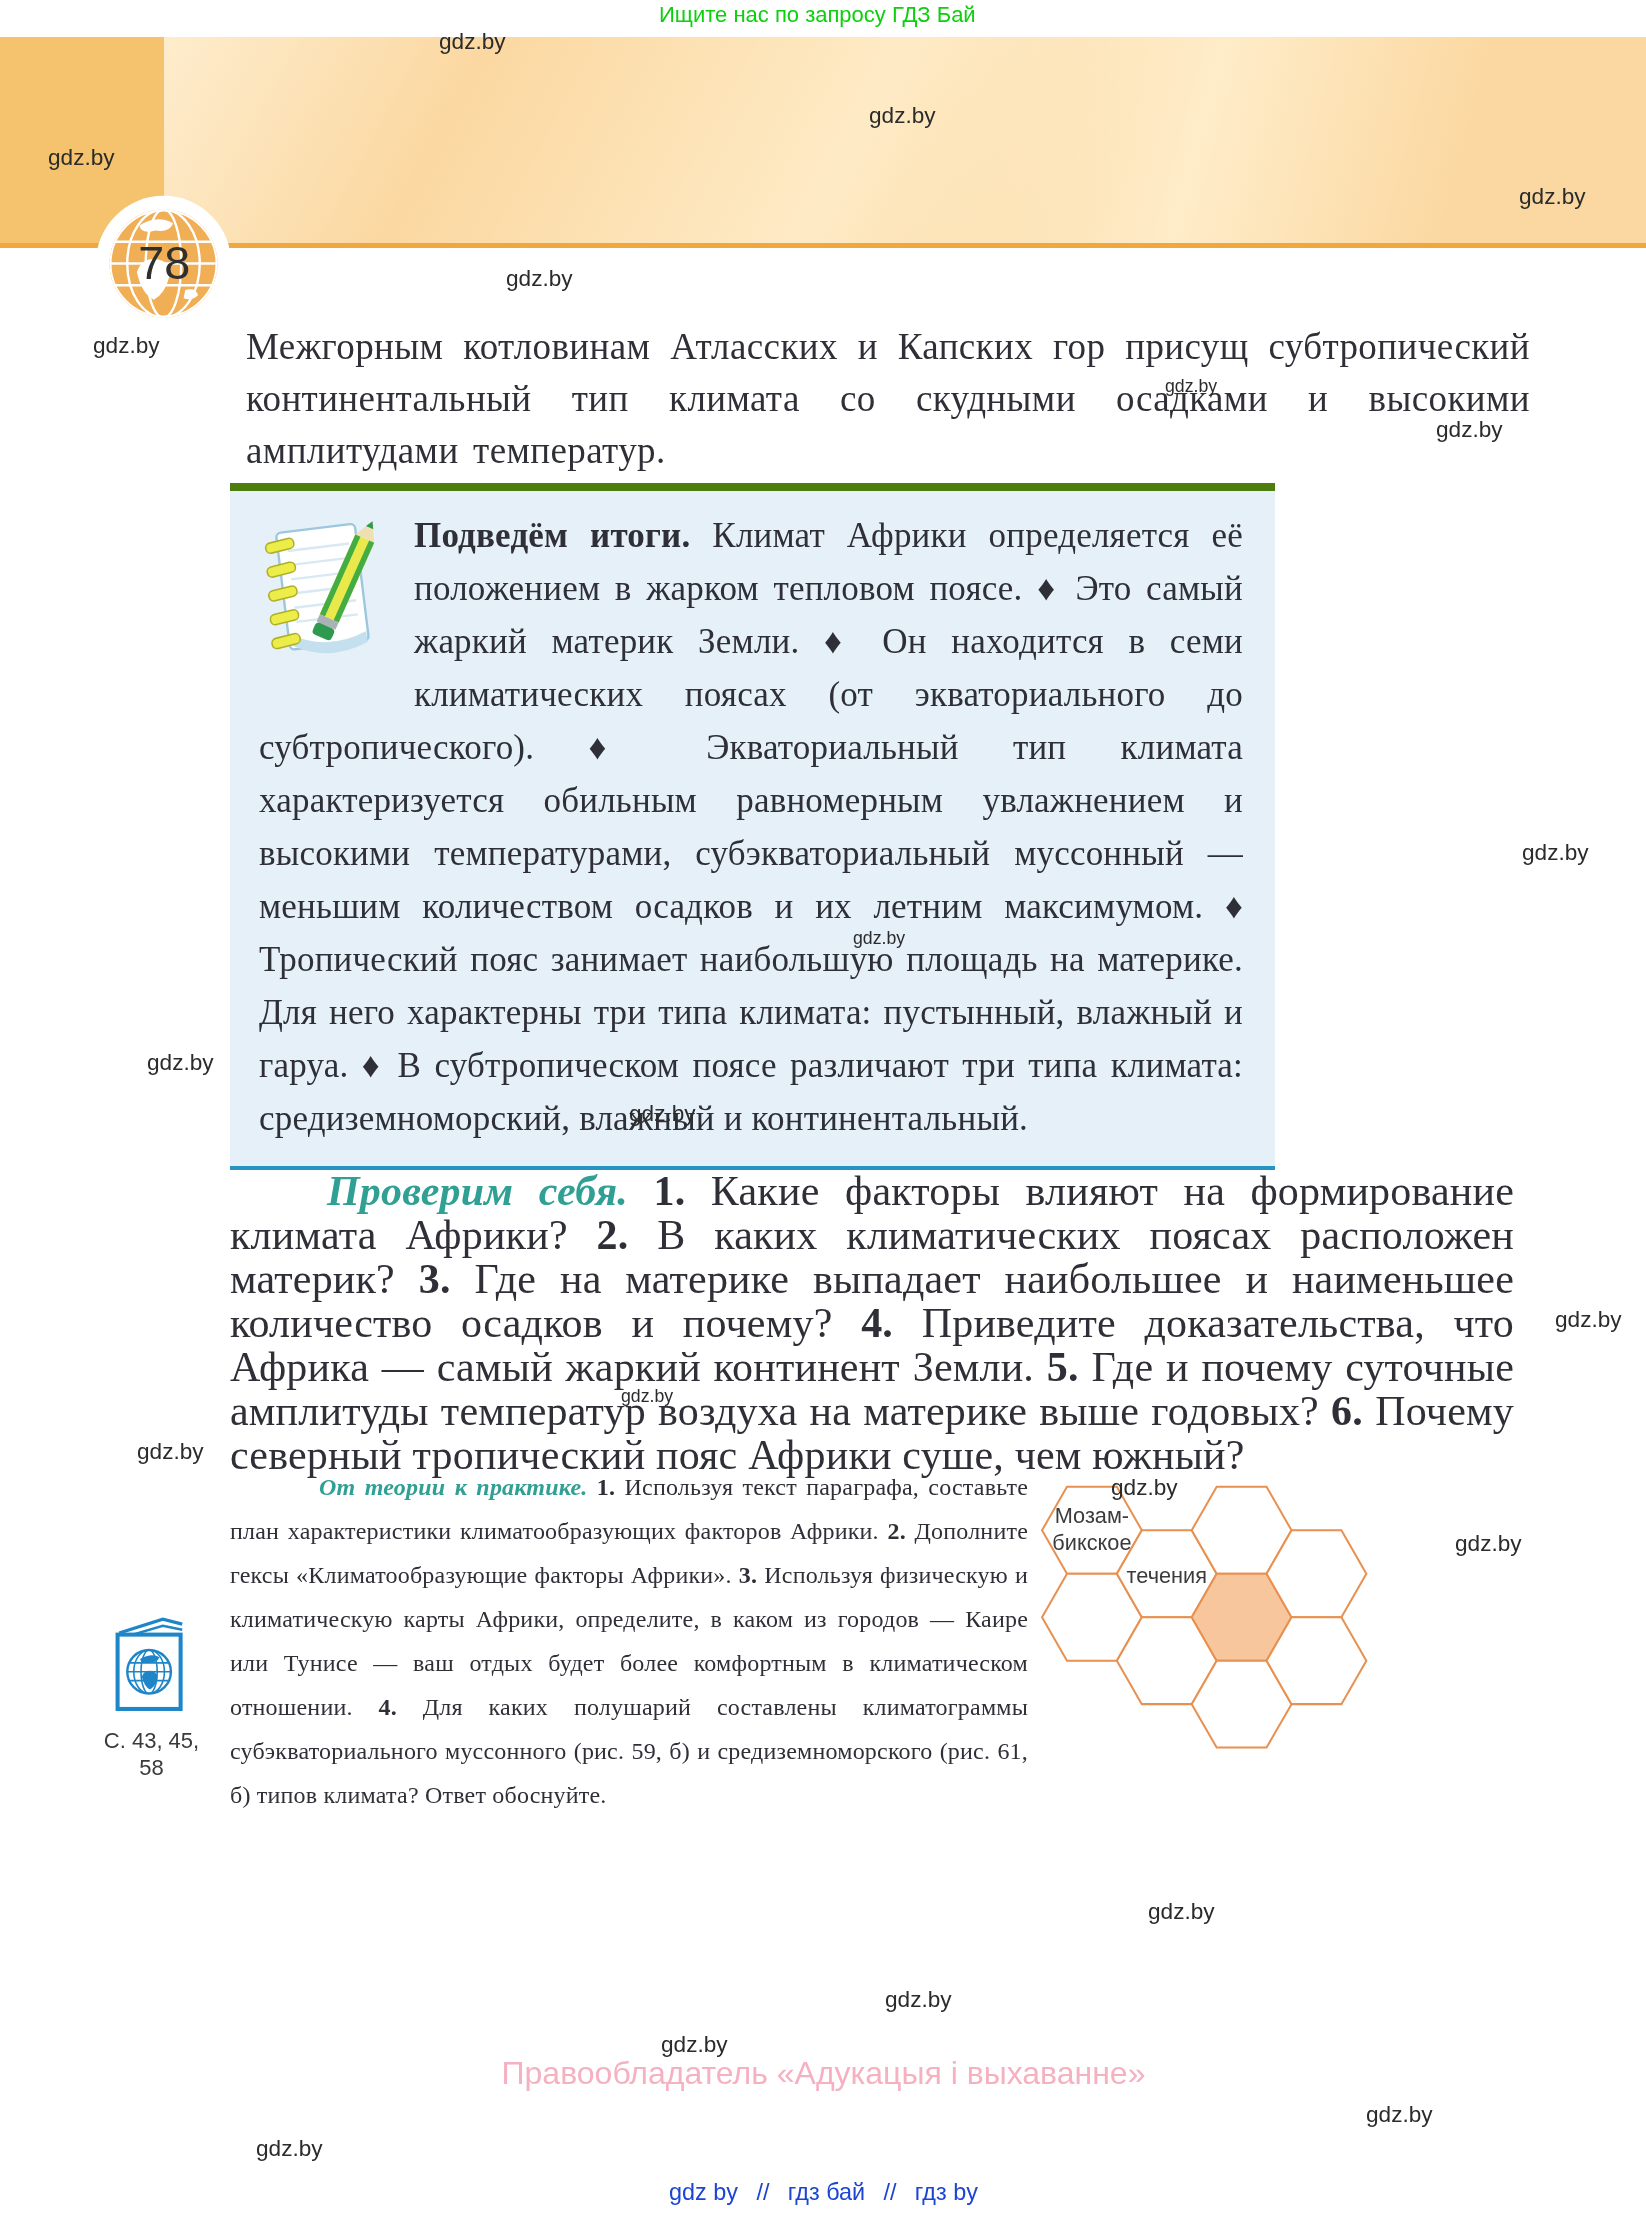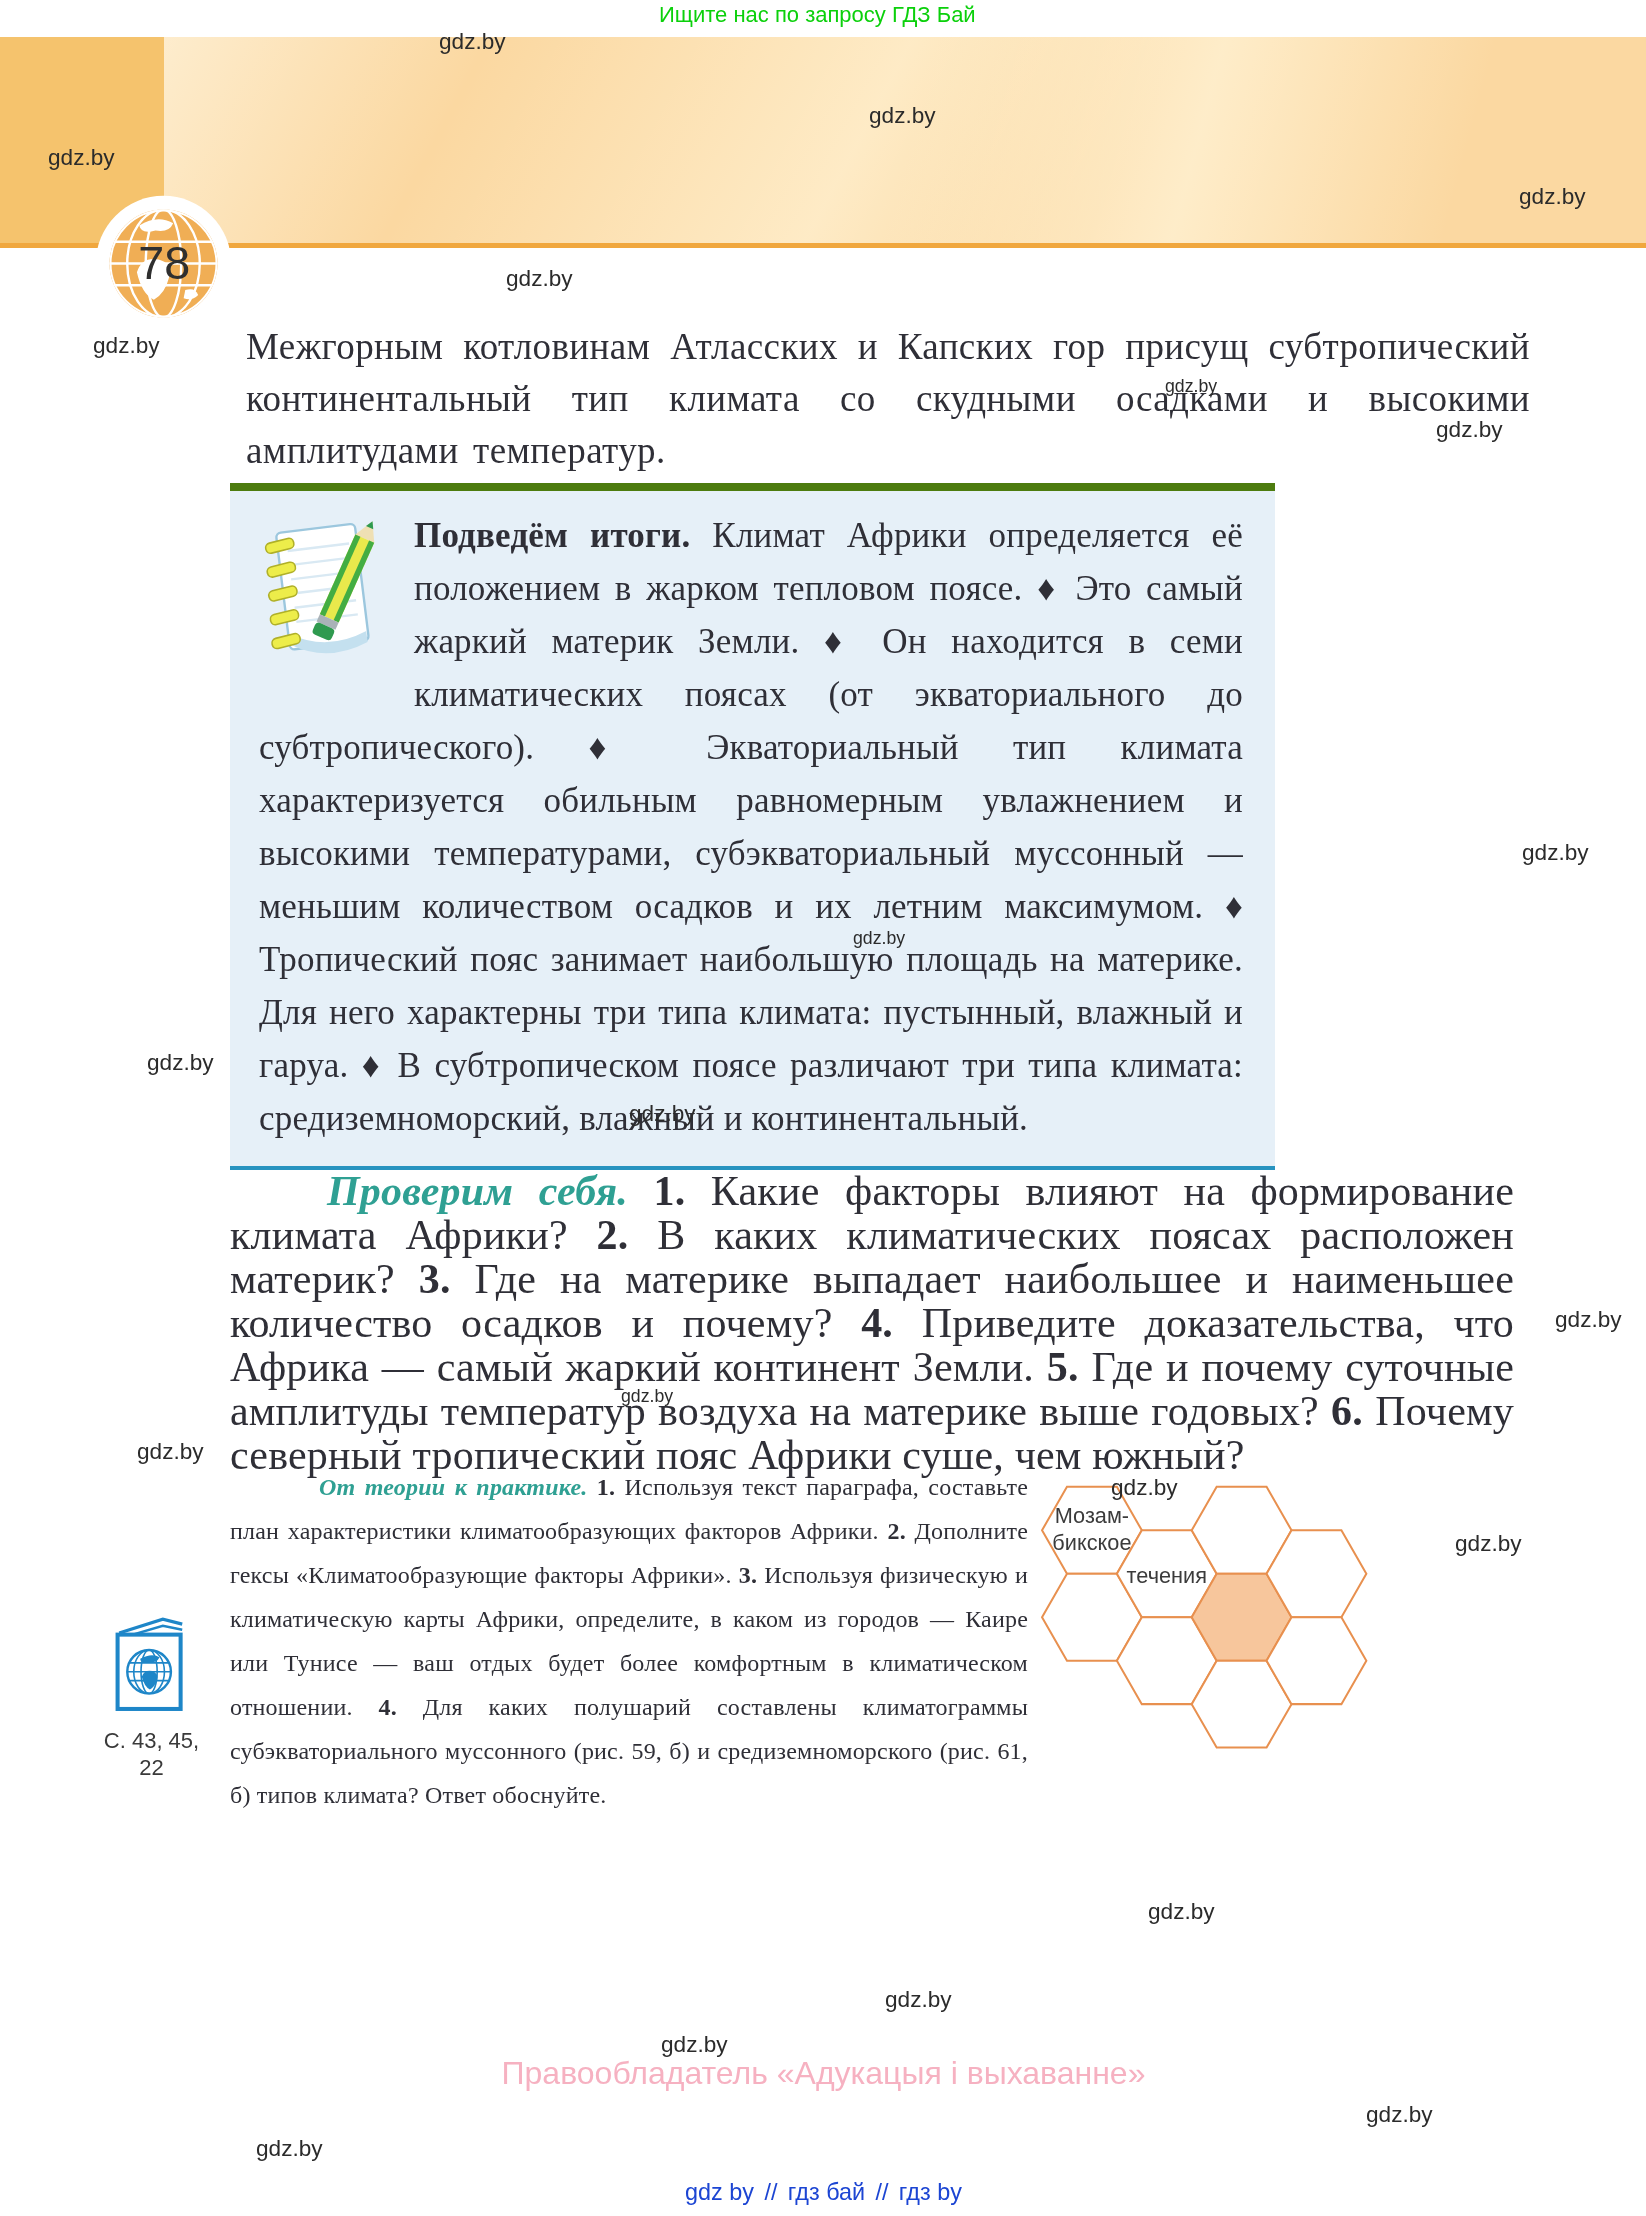--- a/index.html
+++ b/index.html
@@ -47,21 +47,21 @@
   
   .book{position:absolute;left:111px;top:1612px;width:77px;height:101px;}
   .book-caption{position:absolute;left:95px;top:1727px;width:113px;text-align:center;
                 font:22px/27px "Liberation Sans",sans-serif;color:#3a3a3a;}
 
   
   .copyright{position:absolute;left:0;top:2055px;width:100%;text-align:center;
              font:32px "Liberation Sans",sans-serif;color:#f6b1c1;}
   .footer-links{position:absolute;left:0;top:2179px;width:100%;text-align:center;
                 font:23.4px "Liberation Sans",sans-serif;color:#1c45d3;}
-  .footer-links a{color:#1c45d3;text-decoration:none;margin:0 4px;}
+  .footer-links a{color:#1c45d3;text-decoration:none;margin:0 12px;}
   .footer-links .sep{margin:0 6.4px;}
 
   .wm{position:absolute;font-family:"Liberation Sans",sans-serif;color:#2b2b2b;white-space:nowrap;}
 </style>
 </head>
 <body>
 
 <div id="page">
 
   <div class="promo">Ищите нас по запросу ГДЗ Бай</div>
@@ -170,21 +170,21 @@
         <line x1="18" y1="63" x2="76" y2="63"></line>
         <line x1="18" y1="74" x2="76" y2="74"></line>
         <line x1="18" y1="85" x2="76" y2="85"></line>
       </g>
       <g clip-path="url(#bclip)" fill="#1e86c8">
         <path d="M36 58 q14 -8 24 -2 q-4 8 -14 6 q-10 2 -10 -4 z"></path>
         <path d="M38 80 q3 -9 13 -7 q8 3 6 11 q-3 9 -9 12 q-7 -4 -10 -16 z"></path>
       </g>
     </g>
   </svg>
-  <div class="book-caption">С. 43, 45, 22</div>
+  <div class="book-caption">С. 43, 45, 58</div>
 
   <div class="copyright">Правообладатель «Адукацыя і выхаванне»</div>
 
   <div class="footer-links">
     <a href="#">gdz by</a><span class="sep">//</span><a href="#">гдз бай</a><span class="sep">//</span><a href="#">гдз by</a>
   </div>
 
 <div class="wm" style="left: 439px; top: 29px; font-size: 22.6px;">gdz.by</div>
     <div class="wm" style="left: 48px; top: 145px; font-size: 22.6px;">gdz.by</div>
     <div class="wm" style="left: 869px; top: 103px; font-size: 22.6px;">gdz.by</div>

